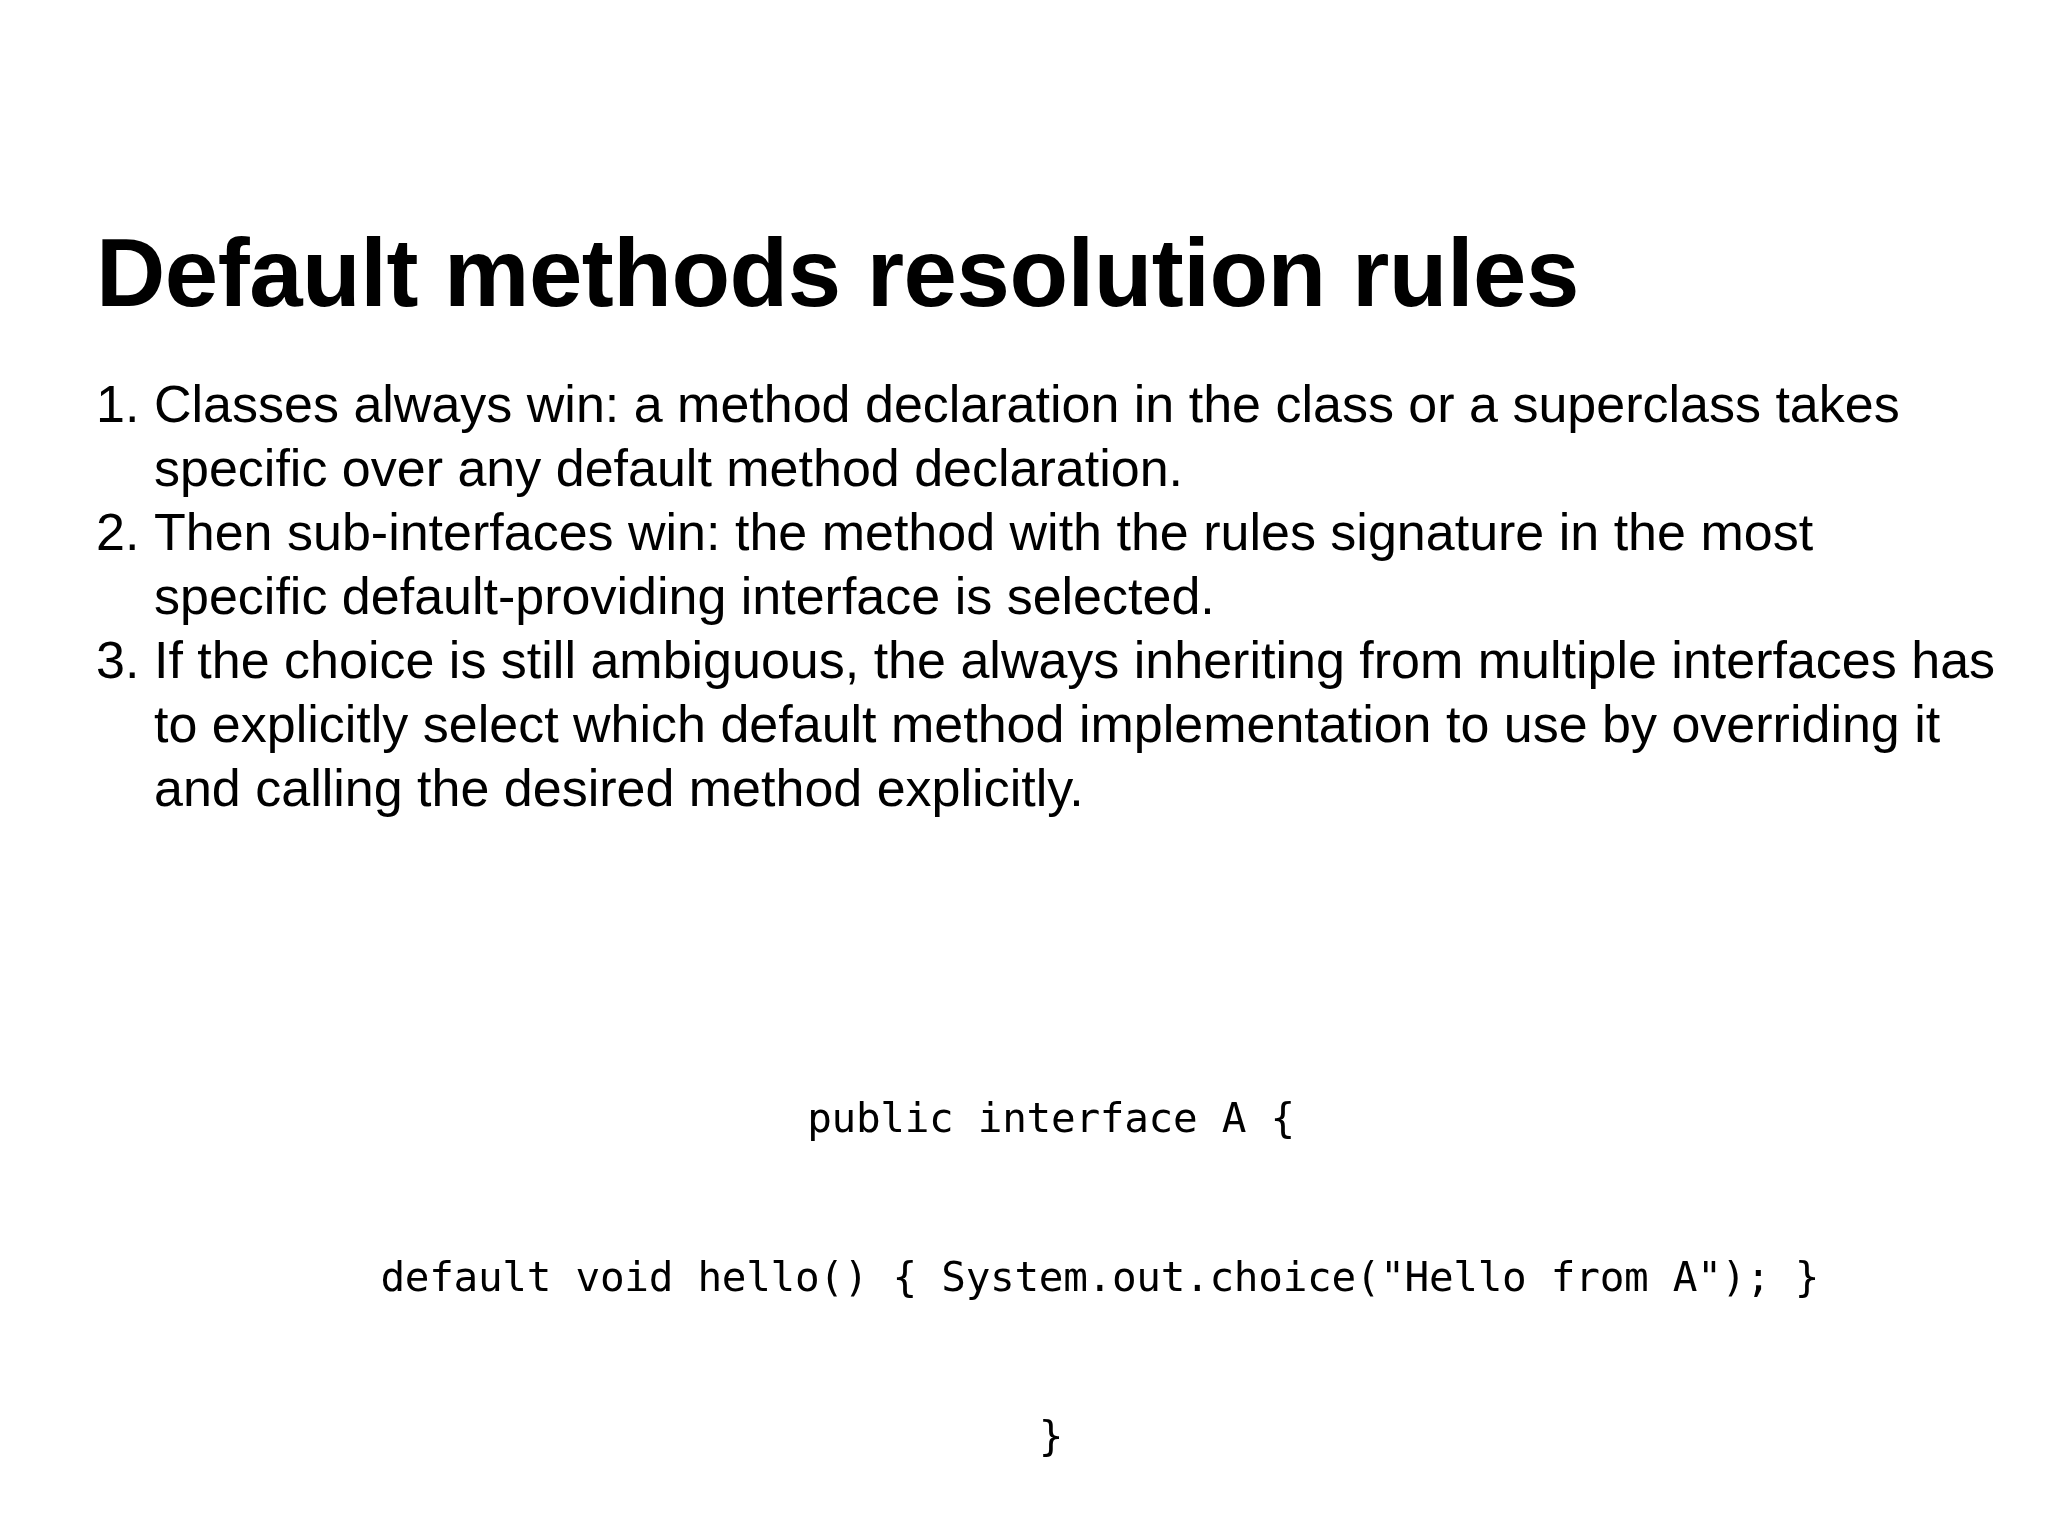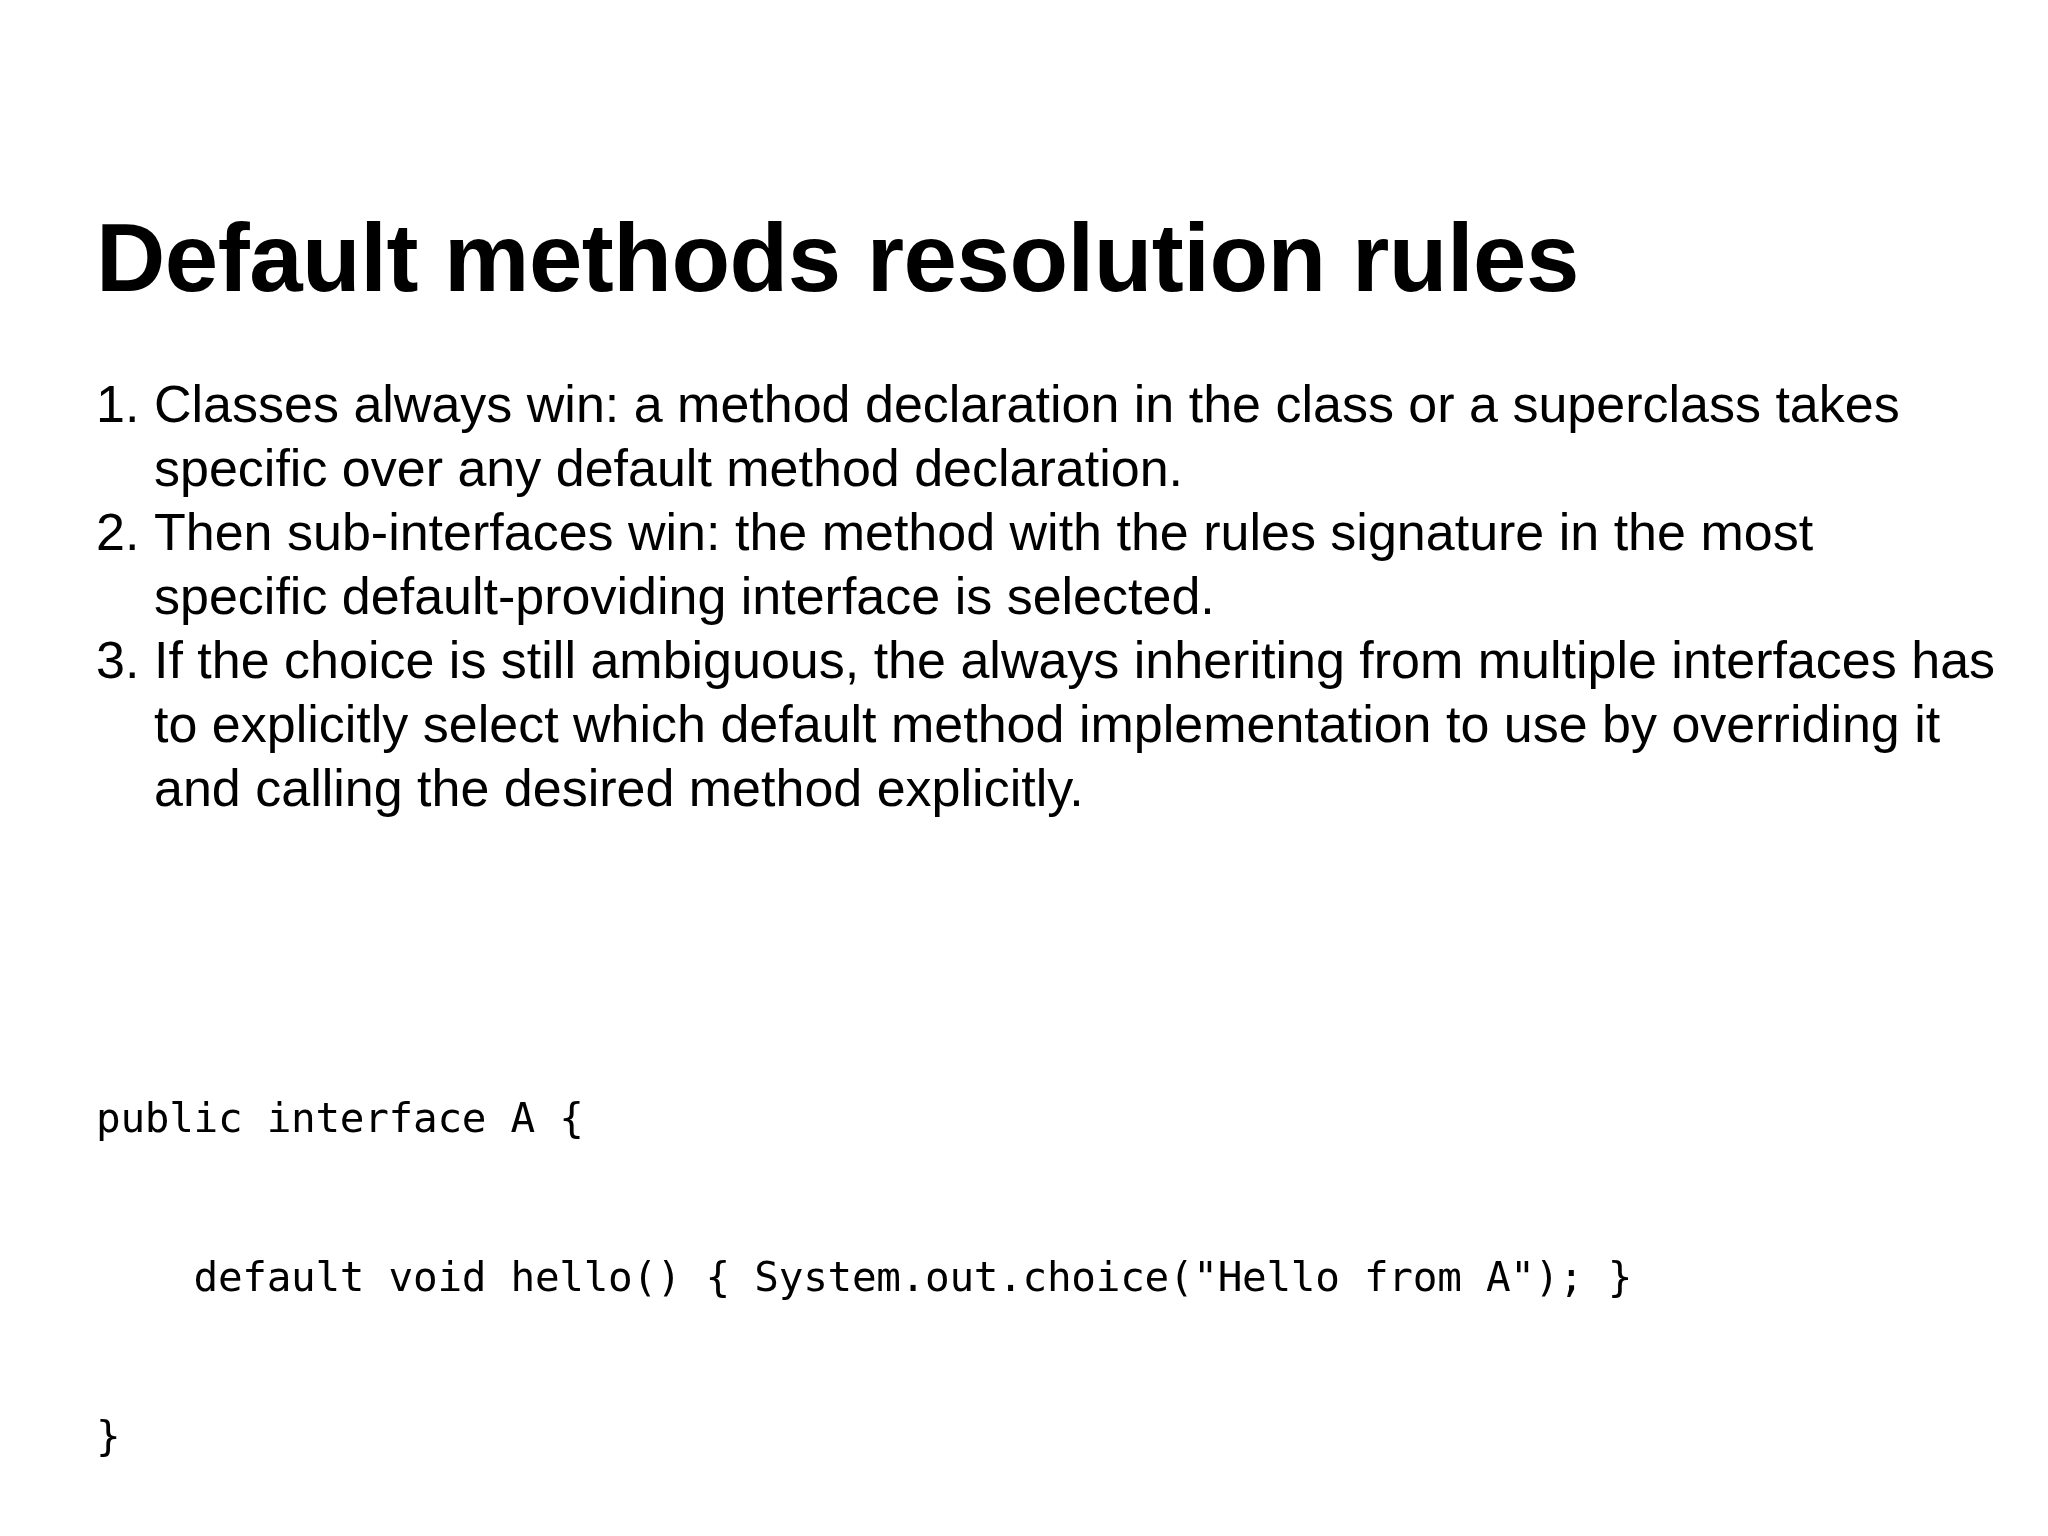--- a/index.html
+++ b/index.html
@@ -20,21 +20,21 @@
     width: 2048px;
     height: 1536px;
     background: #ffffff;
     box-sizing: border-box;
   }
 
   
   .slide-title {
     position: absolute;
     left: 96px;
-    top: 146px;
+    top: 161px;
     width: 1880px;
     font-size: 96px;
     line-height: 1.0;
     font-weight: bold;
     letter-spacing: -0.5px;
     color: #000000;
     white-space: nowrap;
   }
 
   
@@ -72,20 +72,21 @@
     font-family: "DejaVu Sans Mono", "Liberation Mono", monospace;
     font-size: 41px;
     line-height: 53px;
     white-space: pre;
     color: #000000;
     letter-spacing: -0.3px;
   }
   .code-line {
     display: block;
     height: 53px;
+    text-align: center;
   }
 </style>
 </head>
 <body>
 
 <div class="slide">
 
   <h1 class="slide-title">Default methods resolution rules</h1>
 
   <div class="body-list">

